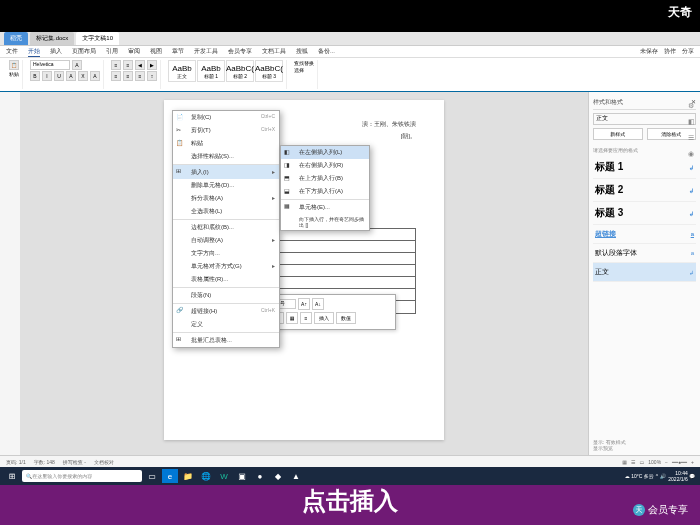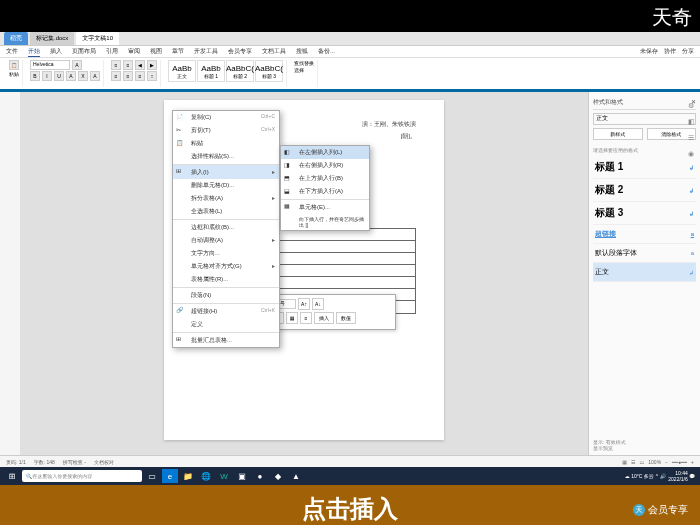--- a/index.html
+++ b/index.html
@@ -5,21 +5,21 @@
 *{margin:0;padding:0;box-sizing:border-box;font-family:"Microsoft YaHei",sans-serif}
 body{width:700px;height:525px;background:#000;position:relative;overflow:hidden}
 .screen{position:absolute;top:32px;left:0;right:0;bottom:40px;background:#f0f0f0;font-size:6px}
 .tabs{height:14px;background:#e6e6e6;display:flex;align-items:flex-end;padding-left:4px;border-bottom:1px solid #ccc}
 .tab{padding:2px 6px;margin-right:2px;background:#d0d0d0;font-size:6px;border-radius:2px 2px 0 0}
 .tab.blue{background:#4a90d9;color:#fff}
 .tab.active{background:#fff}
 .menubar{height:12px;background:#fff;display:flex;align-items:center;padding:0 6px;gap:10px;border-bottom:1px solid #ddd}
 .menubar span{font-size:6px;color:#333}
 .menubar .right{margin-left:auto;display:flex;gap:6px;color:#888}
-.ribbon{height:34px;background:#fff;display:flex;align-items:center;padding:2px 6px;gap:4px;border-bottom:3px solid #0369a1}
+.ribbon{height:34px;background:#fff;display:flex;align-items:center;padding:2px 6px;gap:4px;border-bottom:1px solid #0369a1}
 .rgroup{display:flex;flex-direction:column;gap:1px;padding:0 3px;border-right:1px solid #eee;height:100%}
 .rrow{display:flex;gap:2px;align-items:center}
 .ricon{width:10px;height:10px;background:#e8e8e8;border:1px solid #ccc;font-size:5px;display:flex;align-items:center;justify-content:center}
 .style-box{width:28px;height:22px;border:1px solid #ddd;display:flex;flex-direction:column;align-items:center;justify-content:center;font-size:5px}
 .style-box .big{font-size:8px}
 .workspace{display:flex;height:calc(100% - 90px)}
 .leftcol{width:20px;background:#f5f5f5}
 .docarea{flex:1;background:#e0e0e0;padding:8px 40px;position:relative;overflow:hidden}
 .page{width:280px;background:#fff;margin:0 auto;padding:20px 28px;min-height:340px;box-shadow:0 1px 3px rgba(0,0,0,0.2);position:relative}
 .docline{font-size:6px;color:#333;line-height:1.6;margin-bottom:2px}
@@ -49,25 +49,25 @@
 .rpstyle .chk{font-size:6px;color:#4a90d9}
 .rpstyle.link{color:#4a90d9;font-size:7px;text-decoration:underline}
 .rpstyle.sm{font-size:7px;font-weight:normal}
 .rpfoot{margin-top:auto;font-size:5px;color:#888}
 .statusbar{height:12px;background:#f5f5f5;border-top:1px solid #ccc;display:flex;align-items:center;padding:0 6px;font-size:5px;color:#666;gap:8px}
 .statusbar .right{margin-left:auto;display:flex;gap:4px;align-items:center}
 .taskbar{position:absolute;bottom:40px;left:0;right:0;height:18px;background:#1a2940;display:flex;align-items:center;padding:0 4px;gap:2px;z-index:20}
 .tbicon{width:16px;height:14px;display:flex;align-items:center;justify-content:center;font-size:8px;color:#fff}
 .tbsearch{width:120px;height:12px;background:#fff;border-radius:2px;font-size:5px;color:#888;padding:0 4px;display:flex;align-items:center}
 .tbright{margin-left:auto;display:flex;gap:2px;align-items:center;color:#fff;font-size:5px}
-.bottom-caption{position:absolute;bottom:0;left:0;right:0;height:48px;background:#a16207;display:flex;align-items:flex-end;justify-content:center}
+.bottom-caption{position:absolute;bottom:0;left:0;right:0;height:48px;background:#701a75;display:flex;align-items:center;justify-content:center}
 .caption-text{color:#fff;font-size:24px;font-weight:bold}
 .watermark{position:absolute;bottom:8px;right:12px;color:#fff;font-size:10px;display:flex;align-items:center;gap:3px}
 .wm-icon{width:12px;height:12px;border-radius:50%;background:#4ac;display:flex;align-items:center;justify-content:center;font-size:7px}
-.top-wm{position:absolute;top:4px;right:8px;color:#fff;font-size:20px;font-weight:normal}
+.top-wm{position:absolute;top:4px;right:8px;color:#fff;font-size:12px;font-weight:bold}
 .sideicons{position:absolute;right:0;top:70px;width:14px;display:flex;flex-direction:column;gap:6px;align-items:center}
 .sideicon{width:10px;height:10px;font-size:7px;color:#888}
 </style>
 </head>
 <body>
 
 <div class="top-wm">天奇</div>
 
 <div class="screen">
 

